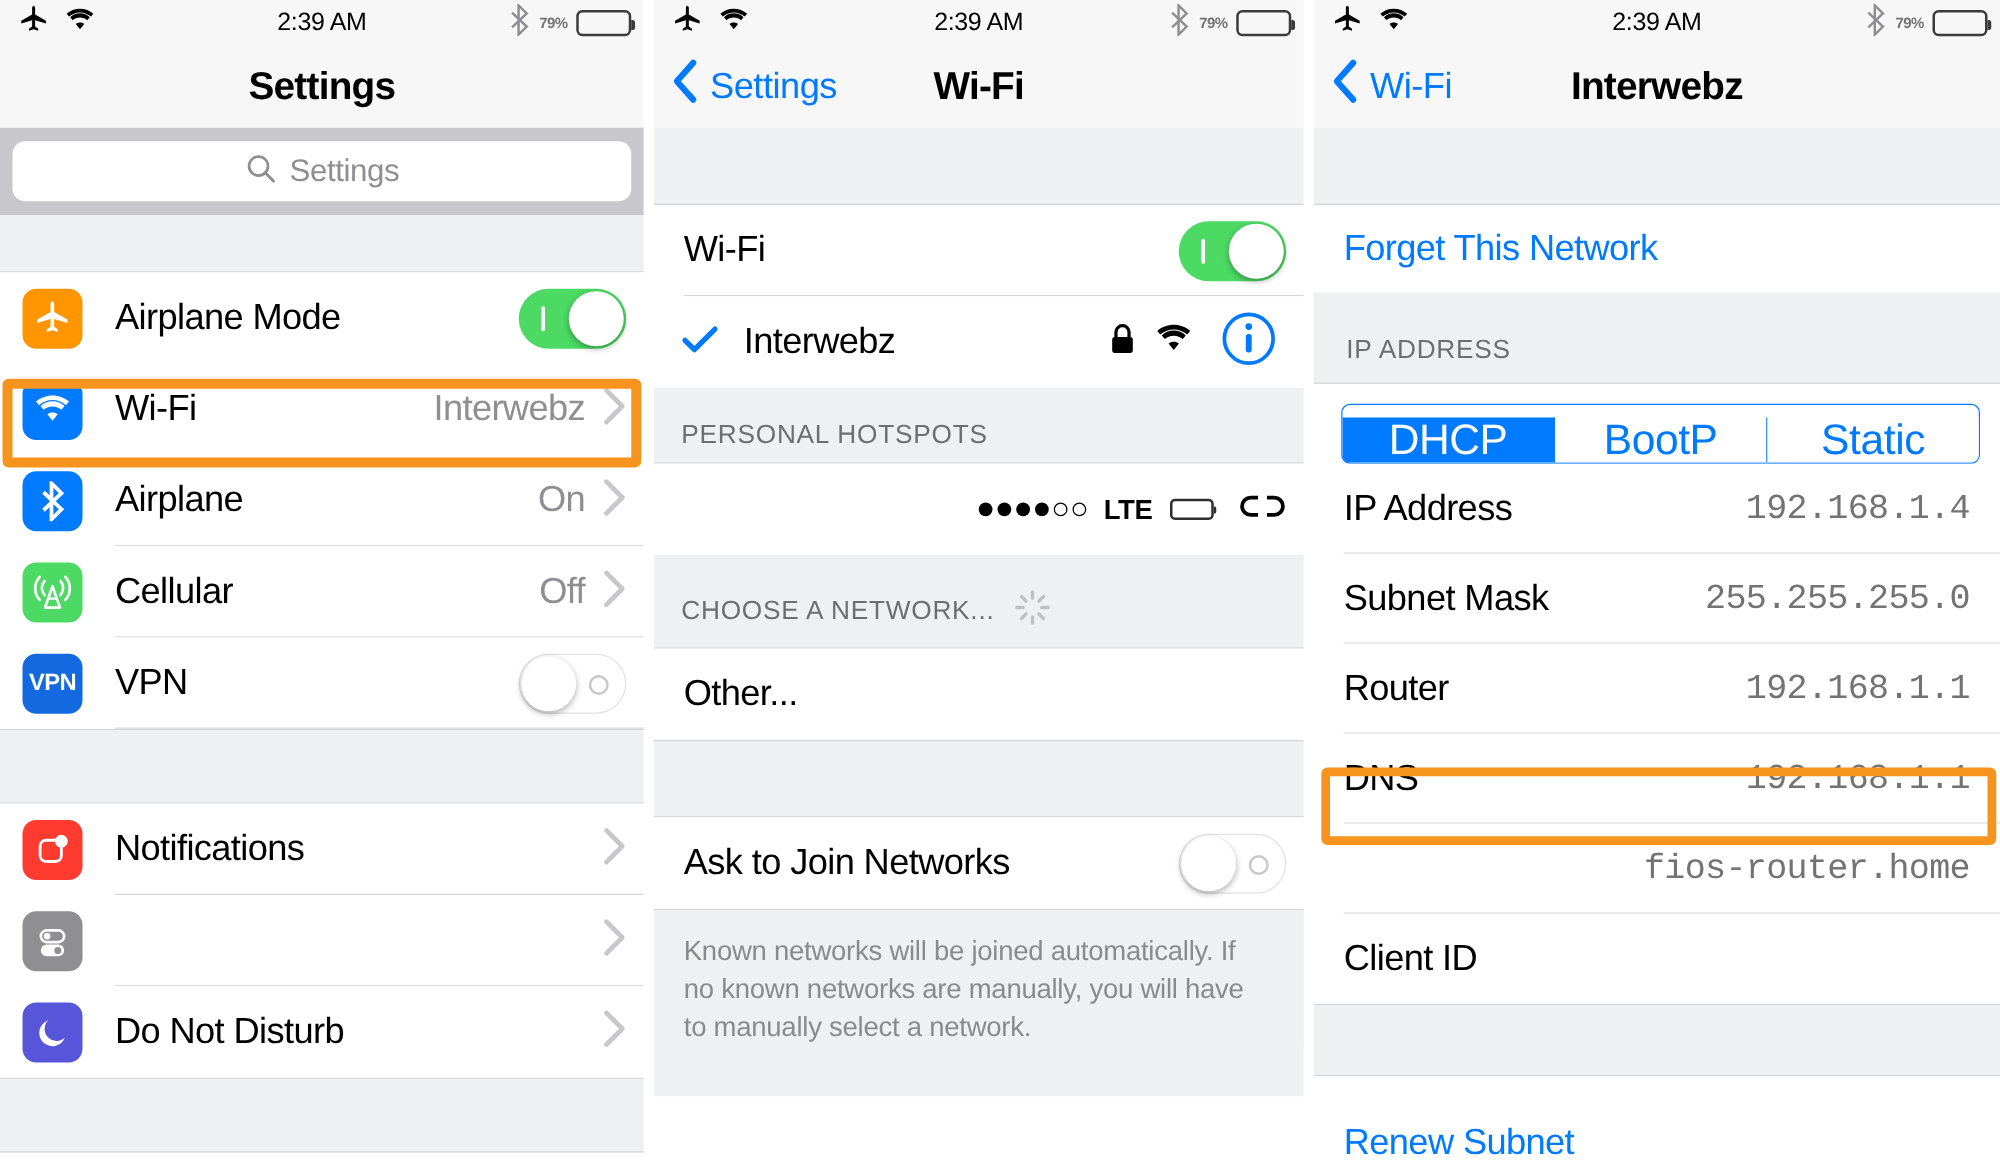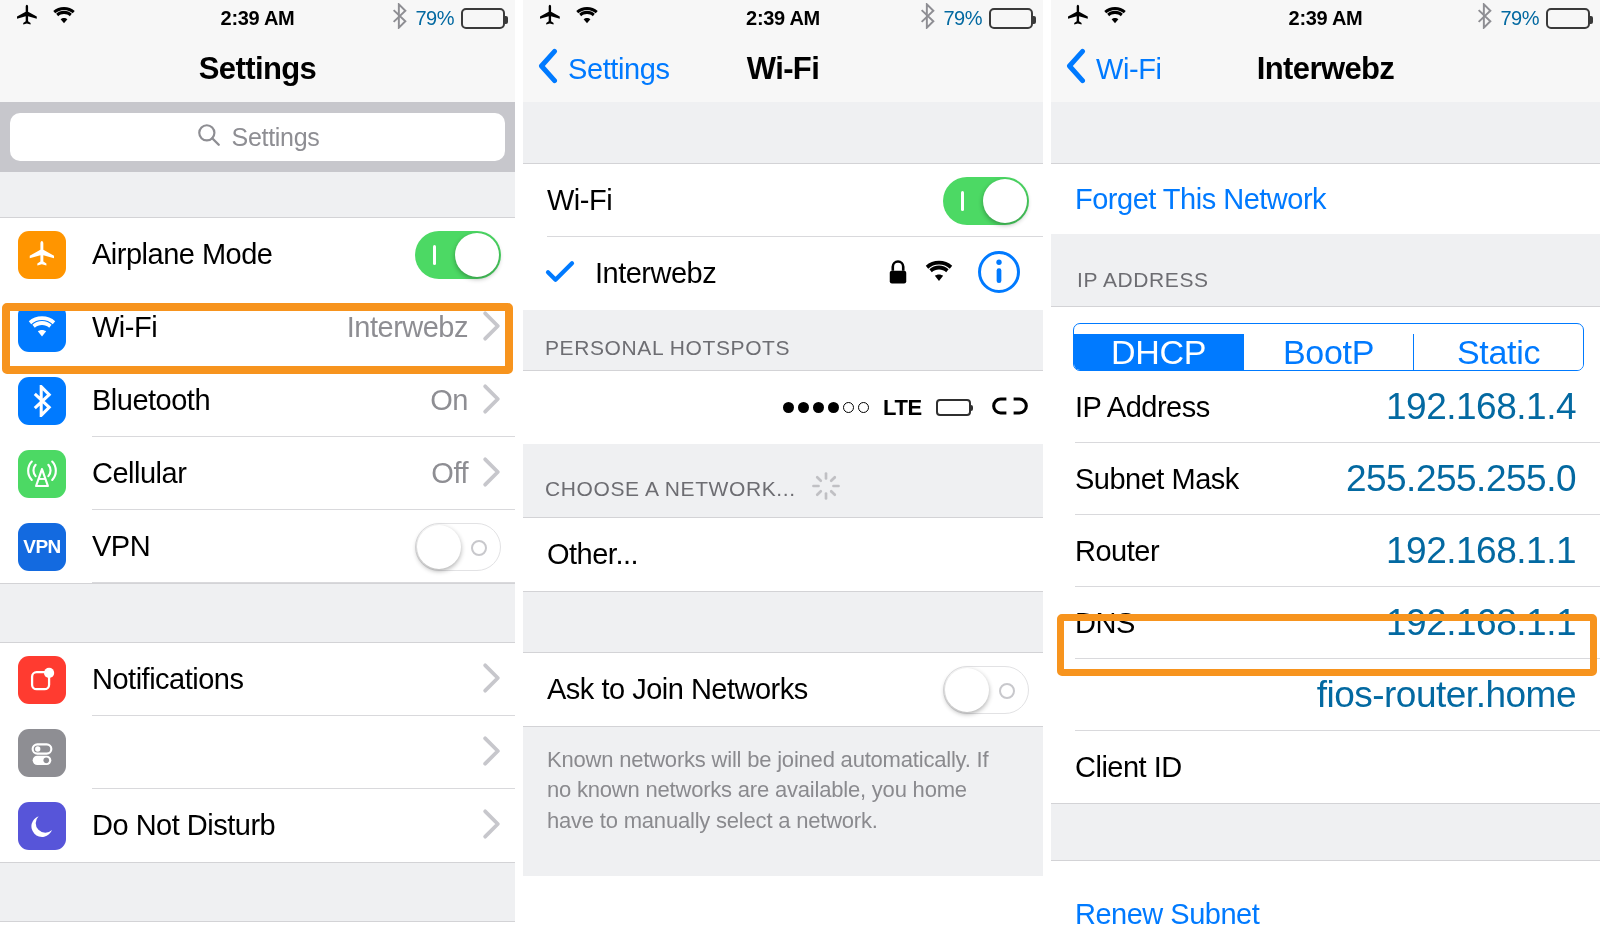--- a/index.html
+++ b/index.html
@@ -19,25 +19,25 @@
   
   .statusbar {
     height: 36px; background: #f7f7f7;
     display: flex; align-items: center;
     padding: 0 10px 0 14px;
     position: relative;
   }
   .sb-left { display: flex; align-items: center; gap: 11px; }
   .sb-center {
     position: absolute; left: 0; right: 0; text-align: center;
-    font-size: 20px; font-weight: bold; color: #000; letter-spacing: -0.3px;
+    font-size: 20px; font-weight: normal; color: #000; letter-spacing: -0.3px;
     pointer-events: none;
   }
   .sb-right { margin-left: auto; display: flex; align-items: center; gap: 7px; }
-  .sb-pct { font-size: 20px; font-weight: normal; color: #0369a1; letter-spacing: -0.5px; }
+  .sb-pct { font-size: 12px; font-weight: bold; color: #737373; letter-spacing: -0.5px; }
   .batt {
     width: 44px; height: 21px; border: 2px solid #3a3a3a; border-radius: 5px;
     position: relative; padding: 2px;
   }
   .batt::after {
     content: ""; position: absolute; right: -5px; top: 6px;
     width: 3px; height: 8px; background: #3a3a3a; border-radius: 0 2px 2px 0;
   }
   .batt-fill { height: 100%; width: 79%; background: #fdcb0a; border-radius: 2px; }
 
@@ -149,21 +149,21 @@
   }
   .drow {
     display: flex; align-items: center; background: #fff; height: 72px;
     padding: 0 24px; position: relative;
   }
   .drow.sep::after {
     content: ""; position: absolute; left: 24px; right: 0; bottom: 0;
     height: 1px; background: #d9d9dc;
   }
   .drow-label { font-size: 29px; color: #000; letter-spacing: -0.5px; }
-  .drow-value { margin-left: auto; font-size: 37px; color: #0369a1; letter-spacing: -0.5px; }
+  .drow-value { margin-left: auto; font-size: 28px; color: #737373; letter-spacing: -0.5px; font-family: Liberation Mono, monospace; }
 
   .check { color: #007aff; flex: 0 0 auto; }
 
   .net-row { display: flex; align-items: center; background: #fff; height: 73px; padding: 0 14px 0 24px; position: relative; }
   .net-row.sep::after { content: ""; position: absolute; left: 24px; right: 0; bottom: 0; height: 1px; background: #d9d9dc; }
   .net-meta { margin-left: auto; display: flex; align-items: center; gap: 14px; }
   .sigdots { display: flex; align-items: center; gap: 4px; }
   .sd { width: 11px; height: 11px; border-radius: 50%; background: #000; }
   .sd.empty { background: #fff; border: 1.5px solid #000; }
   .lte { font-size: 22px; color: #000; font-weight: bold; letter-spacing: -0.3px; }
@@ -261,21 +261,21 @@
             </svg>
         </span>
       </div>
 
       <div class="row sep">
         <span class="row-icon" style="background:#007aff">
           <svg width="20" height="32" viewBox="0 0 12 20">
               <path fill="none" stroke="#fff" stroke-width="1.9" d="M5.5 1v18l5-5-9-8.5M5.5 19V1l5 5-9 8.5"></path>
             </svg>
         </span>
-        <span class="row-label">Bluetooth</span>
+        <span class="row-label">Airplane</span>
         <span class="row-value">On</span>
         <span class="chev">
           <svg width="19" height="32" viewBox="0 0 12 20">
               <path fill="none" stroke="#c7c7cc" stroke-width="2.4" stroke-linecap="round" stroke-linejoin="round" d="M2 2l8 8-8 8"></path>
             </svg>
         </span>
       </div>
 
       <div class="row sep">
         <span class="row-icon" style="background:#4cd964">
@@ -501,21 +501,21 @@
       <div class="net-row">
         <span class="row-label">Ask to Join Networks</span>
         <span class="toggle off">
           <span class="tg-circ"></span>
             <span class="tg-knob"></span>
         </span>
       </div>
     </div>
 
     <div class="grp-gap" style="height:150px;border-bottom:none">
-      <div class="sec-footer">Known networks will be joined automatically. If no known networks are available, you home have to manually select a network.</div>
+      <div class="sec-footer">Known networks will be joined automatically. If no known networks are manually, you will have to manually select a network.</div>
     </div>
 
   </div>
 
   <div class="gap"></div>
 
   <div class="panel p3">
 
     <div class="statusbar">
       <div class="sb-left">

